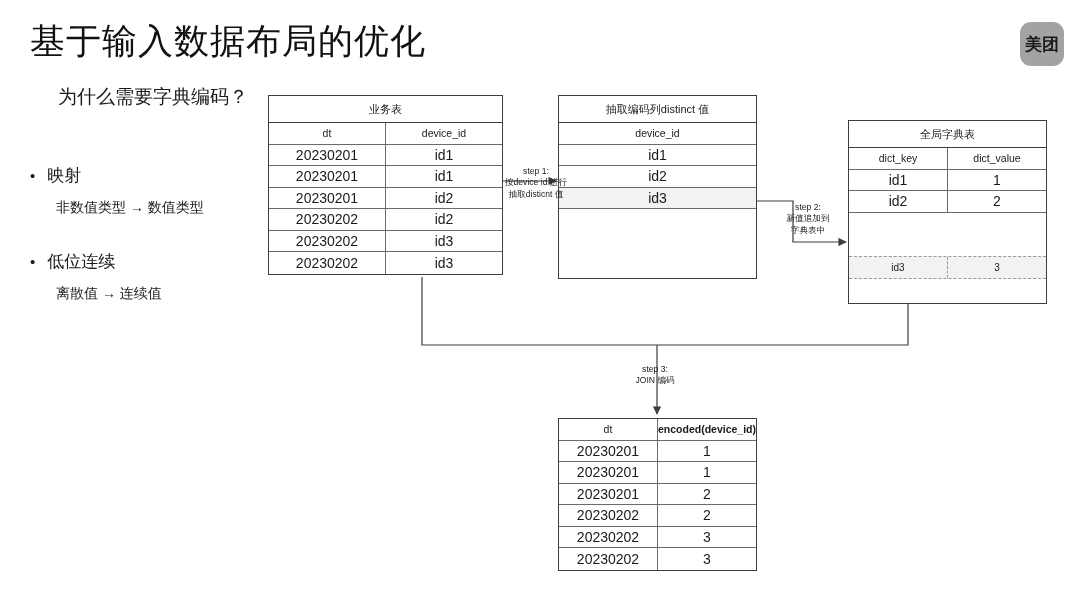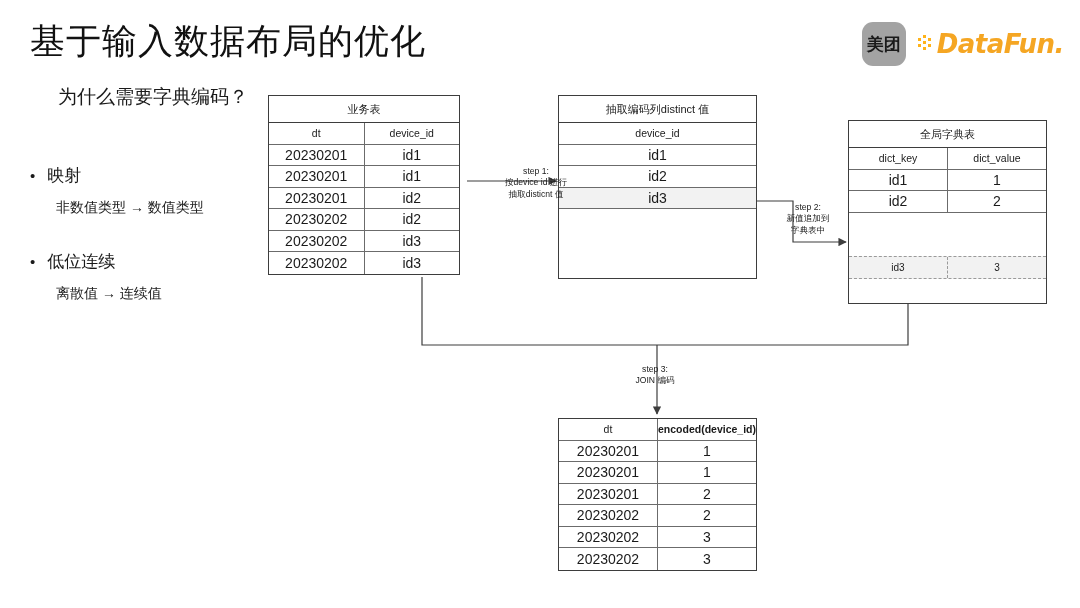--- a/index.html
+++ b/index.html
@@ -157,21 +157,21 @@
     box-sizing: border-box;
     font-size: 14px;
     overflow: hidden;
     white-space: nowrap;
   }
   .tbl .t-row .cell.divider { border-right: 1.1px solid #6b6b6b; }
   .tbl .t-row.head .cell { font-size: 10.5px; }
 
   
   #table-business {
-    left: 268px; top: 95px; width: 192px;
+    left: 268px; top: 95px; width: 235px;
   }
   
   #table-distinct {
     left: 558px; top: 95px; width: 199px; height: 184px;
   }
   #table-distinct .t-row.hl { background: #f2f2f2; }
   #table-distinct .fill-rest {
     height: 70px;
   }
   
@@ -219,32 +219,20 @@
   #step2-label { left: 760px; top: 202px; width: 96px; }
   #step3-label { left: 600px; top: 364px; width: 110px; }
 </style>
 </head>
 <body>
 
 <div id="slide-title">基于输入数据布局的优化</div>
 
 <div id="logo-group">
   <div id="meituan-logo">美团</div>
-  <div id="datafun-logo">
-    <span class="df-dots">
-      <i style="left:0px;  top:5px;"></i>
-      <i style="left:0px;  top:11px;"></i>
-      <i style="left:5px;  top:2px;"></i>
-      <i style="left:5px;  top:8px;"></i>
-      <i style="left:5px;  top:14px;"></i>
-      <i style="left:10px; top:5px;"></i>
-      <i style="left:10px; top:11px;"></i>
-    </span>
-    <span id="datafun-text">DataFun.</span>
-  </div>
 </div>
 
 <div id="lead-question">为什么需要字典编码？</div>
 
 <div class="bullet-block" id="bullet-mapping">
   <div class="bullet-head">
     <span class="bullet-dot">•</span>
     <span>映射</span>
   </div>
   <div class="bullet-sub">非数值类型 → 数值类型</div>

